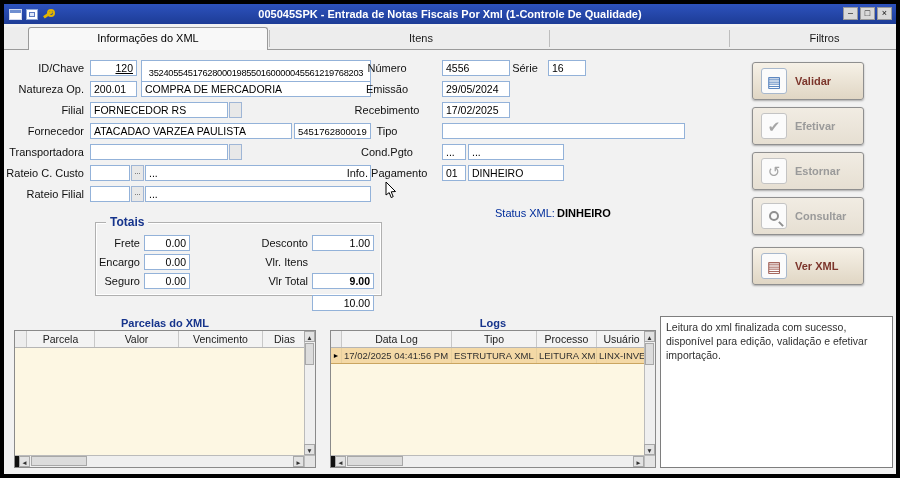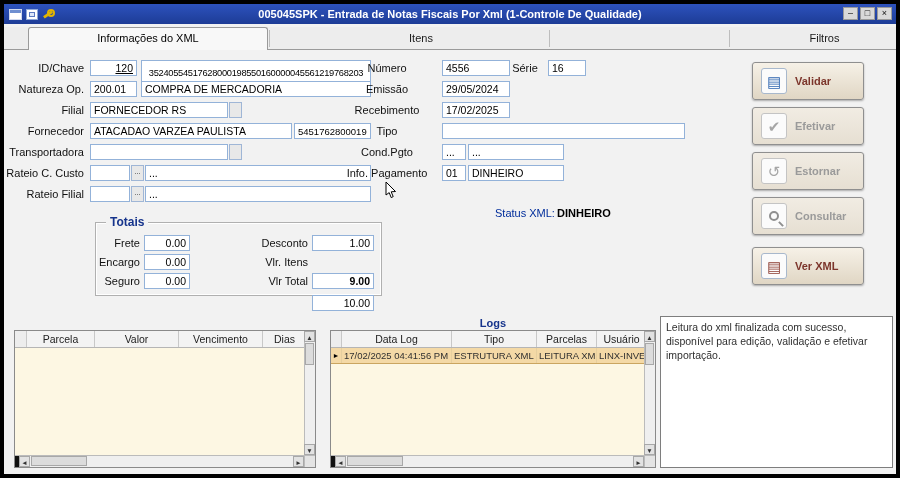--- a/index.html
+++ b/index.html
@@ -215,20 +215,21 @@
     <span class="blabel">Consultar</span>
   </div>
   <div class="abtn" style="top:243px">
     <span class="bicon">
           <span class="gl" style="color:#8a3a2e">▤</span>
         </span>
     <span class="blabel">Ver XML</span>
   </div>
 
   <div class="panel" style="left:10px;top:312px;width:302px;height:152px">
+    <div class="ptitle">Parcelas do XML</div>
     <div class="gridwrap">
       <div class="ghead">
         <div class="gc ind"></div>
         <div class="gc" style="width:68px">Parcela</div>
         <div class="gc" style="width:84px">Valor</div>
         <div class="gc" style="width:84px">Vencimento</div>
         <div class="gc" style="width:43px;border-right:none">Dias</div>
       </div>
       <div class="gbody"></div>
       <div class="vscroll">
@@ -248,21 +249,21 @@
     </div>
   </div>
 
   <div class="panel" style="left:326px;top:312px;width:326px;height:152px">
     <div class="ptitle">Logs</div>
     <div class="gridwrap">
       <div class="ghead">
         <div class="gc ind2"></div>
         <div class="gc" style="width:110px">Data Log</div>
         <div class="gc" style="width:85px">Tipo</div>
-        <div class="gc" style="width:60px">Parcelas</div>
+        <div class="gc" style="width:60px">Processo</div>
         <div class="gc" style="width:49px;border-right:none">Usuário</div>
       </div>
       <div class="gbody">
         <div class="lrow">
           <div class="lc mk">►</div>
           <div class="lc" style="width:110px">17/02/2025 04:41:56 PM</div>
           <div class="lc" style="width:85px">ESTRUTURA XML C</div>
           <div class="lc" style="width:60px">LEITURA XML</div>
           <div class="lc" style="width:49px;border-right:none">LINX-INVES</div>
         </div>

